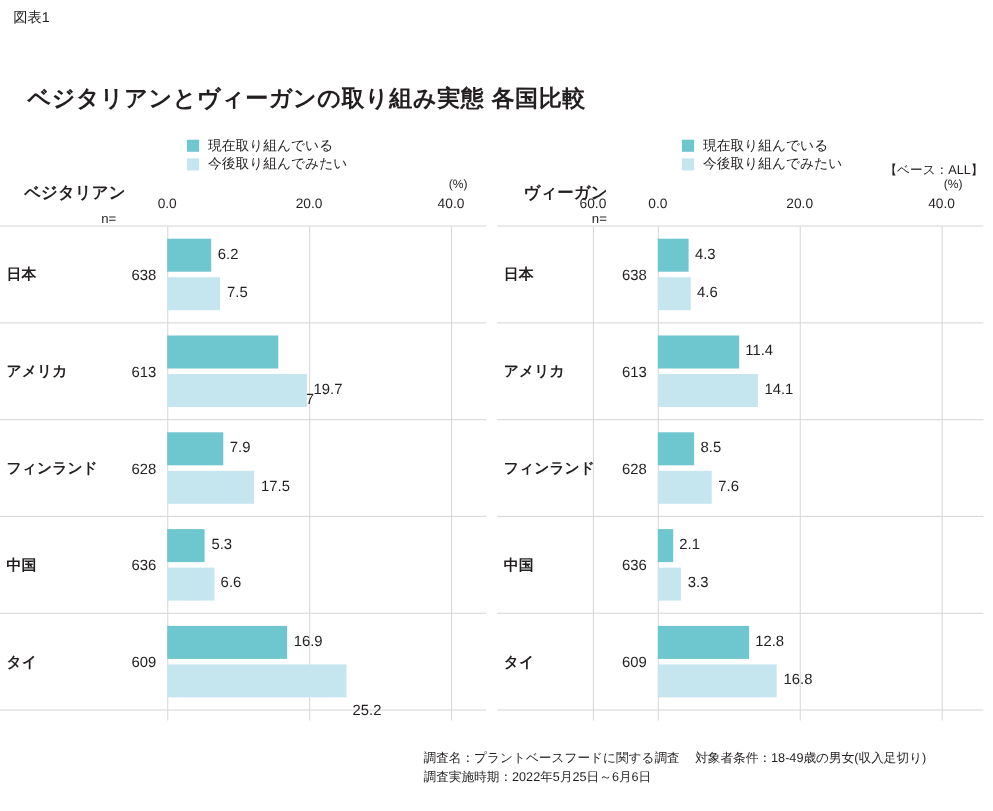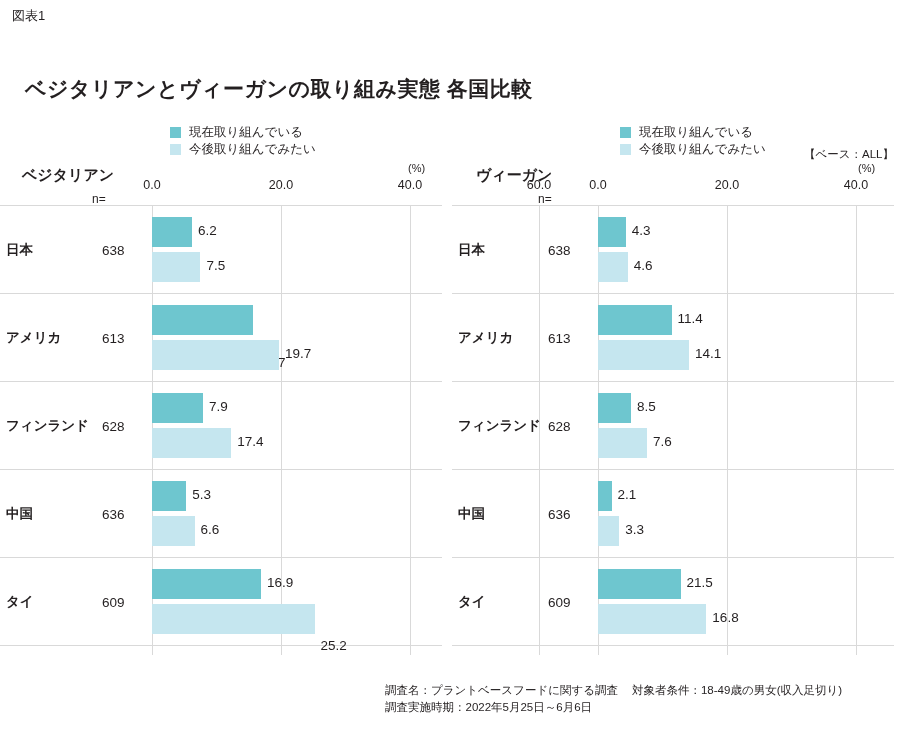--- a/index.html
+++ b/index.html
@@ -117,20 +117,21 @@
     font-weight: bold;
     top: 50%;
     transform: translateY(-50%);
     white-space: nowrap;
   }
   .row-n {
     position: absolute;
     font-size: 13.5px;
     top: 50%;
     transform: translateY(-50%);
+    text-align: right;
     white-space: nowrap;
   }
   .bar {
     position: absolute;
     height: 30px;
   }
   .bar.current { top: 11px; background: #6ec6cf; }
   .bar.future  { top: 46px; background: #c5e6ef; }
   .bar-value {
     position: absolute;
@@ -202,21 +203,21 @@
         <div class="bar-value current" style="left: 259.265px; margin-top: 44px;">15.7</div>
         <div class="bar future" style="left: 152px; width: 127.065px; background: rgb(197, 230, 239);"></div>
         <div class="bar-value future" style="left: 285.065px;">19.7</div>
       </div>
       <div class="row">
         <div class="row-name" style="left: 6px;">フィンランド</div>
         <div class="row-n" style="left: 102px; width: 40px;">628</div>
         <div class="bar current" style="left: 152px; width: 50.955px; background: rgb(110, 198, 207);"></div>
         <div class="bar-value current" style="left: 208.955px;">7.9</div>
         <div class="bar future" style="left: 152px; width: 79.335px; background: rgb(197, 230, 239);"></div>
-        <div class="bar-value future" style="left: 237.335px;">17.4</div>
+        <div class="bar-value future" style="left: 237.335px;">17.5</div>
       </div>
       <div class="row">
         <div class="row-name" style="left: 6px;">中国</div>
         <div class="row-n" style="left: 102px; width: 40px;">636</div>
         <div class="bar current" style="left: 152px; width: 34.185px; background: rgb(110, 198, 207);"></div>
         <div class="bar-value current" style="left: 192.185px;">5.3</div>
         <div class="bar future" style="left: 152px; width: 42.57px; background: rgb(197, 230, 239);"></div>
         <div class="bar-value future" style="left: 200.57px;">6.6</div>
       </div>
       <div class="row">
@@ -288,21 +289,21 @@
         <div class="row-n" style="left: 96px; width: 40px;">636</div>
         <div class="bar current" style="left: 146px; width: 13.545px; background: rgb(110, 198, 207);"></div>
         <div class="bar-value current" style="left: 165.545px;">2.1</div>
         <div class="bar future" style="left: 146px; width: 21.285px; background: rgb(197, 230, 239);"></div>
         <div class="bar-value future" style="left: 173.285px;">3.3</div>
       </div>
       <div class="row">
         <div class="row-name" style="left: 6px;">タイ</div>
         <div class="row-n" style="left: 96px; width: 40px;">609</div>
         <div class="bar current" style="left: 146px; width: 82.56px; background: rgb(110, 198, 207);"></div>
-        <div class="bar-value current" style="left: 234.56px;">21.5</div>
+        <div class="bar-value current" style="left: 234.56px;">12.8</div>
         <div class="bar future" style="left: 146px; width: 108.36px; background: rgb(197, 230, 239);"></div>
         <div class="bar-value future" style="left: 260.36px;">16.8</div>
       </div>
     </div>
 </div>
 
 <div class="footer">
   <div>
     <span>調査名：プラントベースフードに関する調査</span><span class="sp"></span><span>対象者条件：18-49歳の男女(収入足切り)</span>
   </div>

